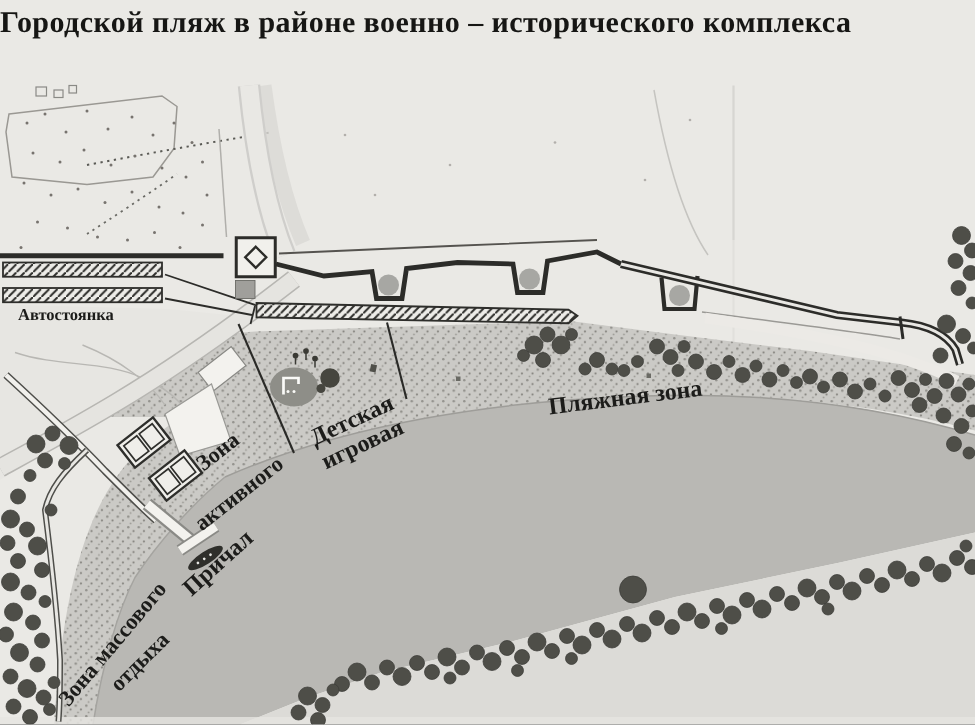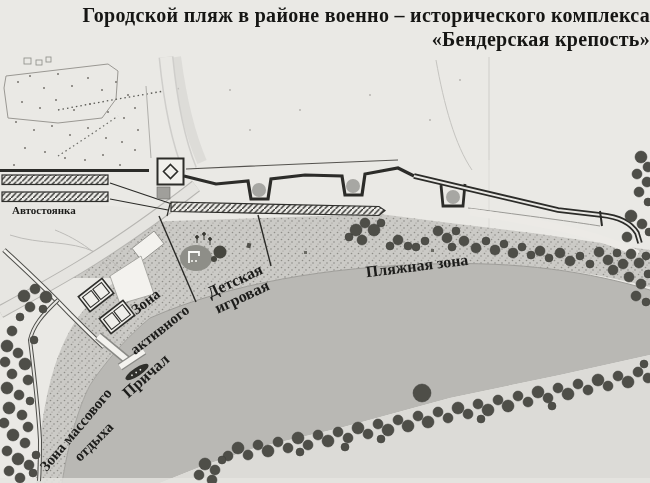--- a/index.html
+++ b/index.html
@@ -1,38 +1,37 @@
 <!DOCTYPE html>
 <html><head>
 <meta charset="utf-8">
 <style>
   html,body{margin:0;padding:0;background:#555;}
   .stage{position:relative;width:650px;height:483px;overflow:hidden;background:#eae9e5;
          font-family:"Liberation Serif",serif;}
-  .title{position:absolute;left:0;width:650px;text-align:right;color:#161614;
+  .title{position:absolute;left:0;width:650px;text-align:left;color:#161614;
          font-weight:700;letter-spacing:.3px;z-index:5;}
   #t1{top:4px;font-size:20px;}
   #t2{top:28px;font-size:20px;}
   svg.map{position:absolute;left:0;top:0;z-index:1;}
   .lbl{position:absolute;z-index:6;white-space:nowrap;color:#1c1c1a;font-weight:700;
        transform-origin:center;transform:translate(-50%,-50%);}
   .r38{transform:translate(-50%,-50%) rotate(-38deg);}
   .r25{transform:translate(-50%,-50%) rotate(-25deg);}
   .r7{transform:translate(-50%,-50%) rotate(-7deg);}
   .r42{transform:translate(-50%,-50%) rotate(-42deg);}
   .r50{transform:translate(-50%,-50%) rotate(-50deg);}
   .r45{transform:translate(-50%,-50%) rotate(-45deg);}
 </style>
 </head>
 <body>
 
 <div class="stage">
 
   <div class="title" id="t1">Городской пляж в районе военно – исторического комплекса</div>
-  <div class="title" id="t2">«Бендерская крепость»</div>
 
   <svg class="map" width="650" height="483" viewBox="0 0 650 483">
     <defs>
       <pattern id="stip" width="7" height="7" patternUnits="userSpaceOnUse">
         <rect width="7" height="7" fill="#cbcac6"></rect>
         <circle cx="1.5" cy="1.5" r="0.8" fill="#8f8e89"></circle>
         <circle cx="5" cy="4" r="0.7" fill="#7f7d78"></circle>
         <circle cx="3" cy="6" r="0.6" fill="#9a9893"></circle>
       </pattern>
       <pattern id="hatch" width="5.5" height="5.5" patternUnits="userSpaceOnUse">

